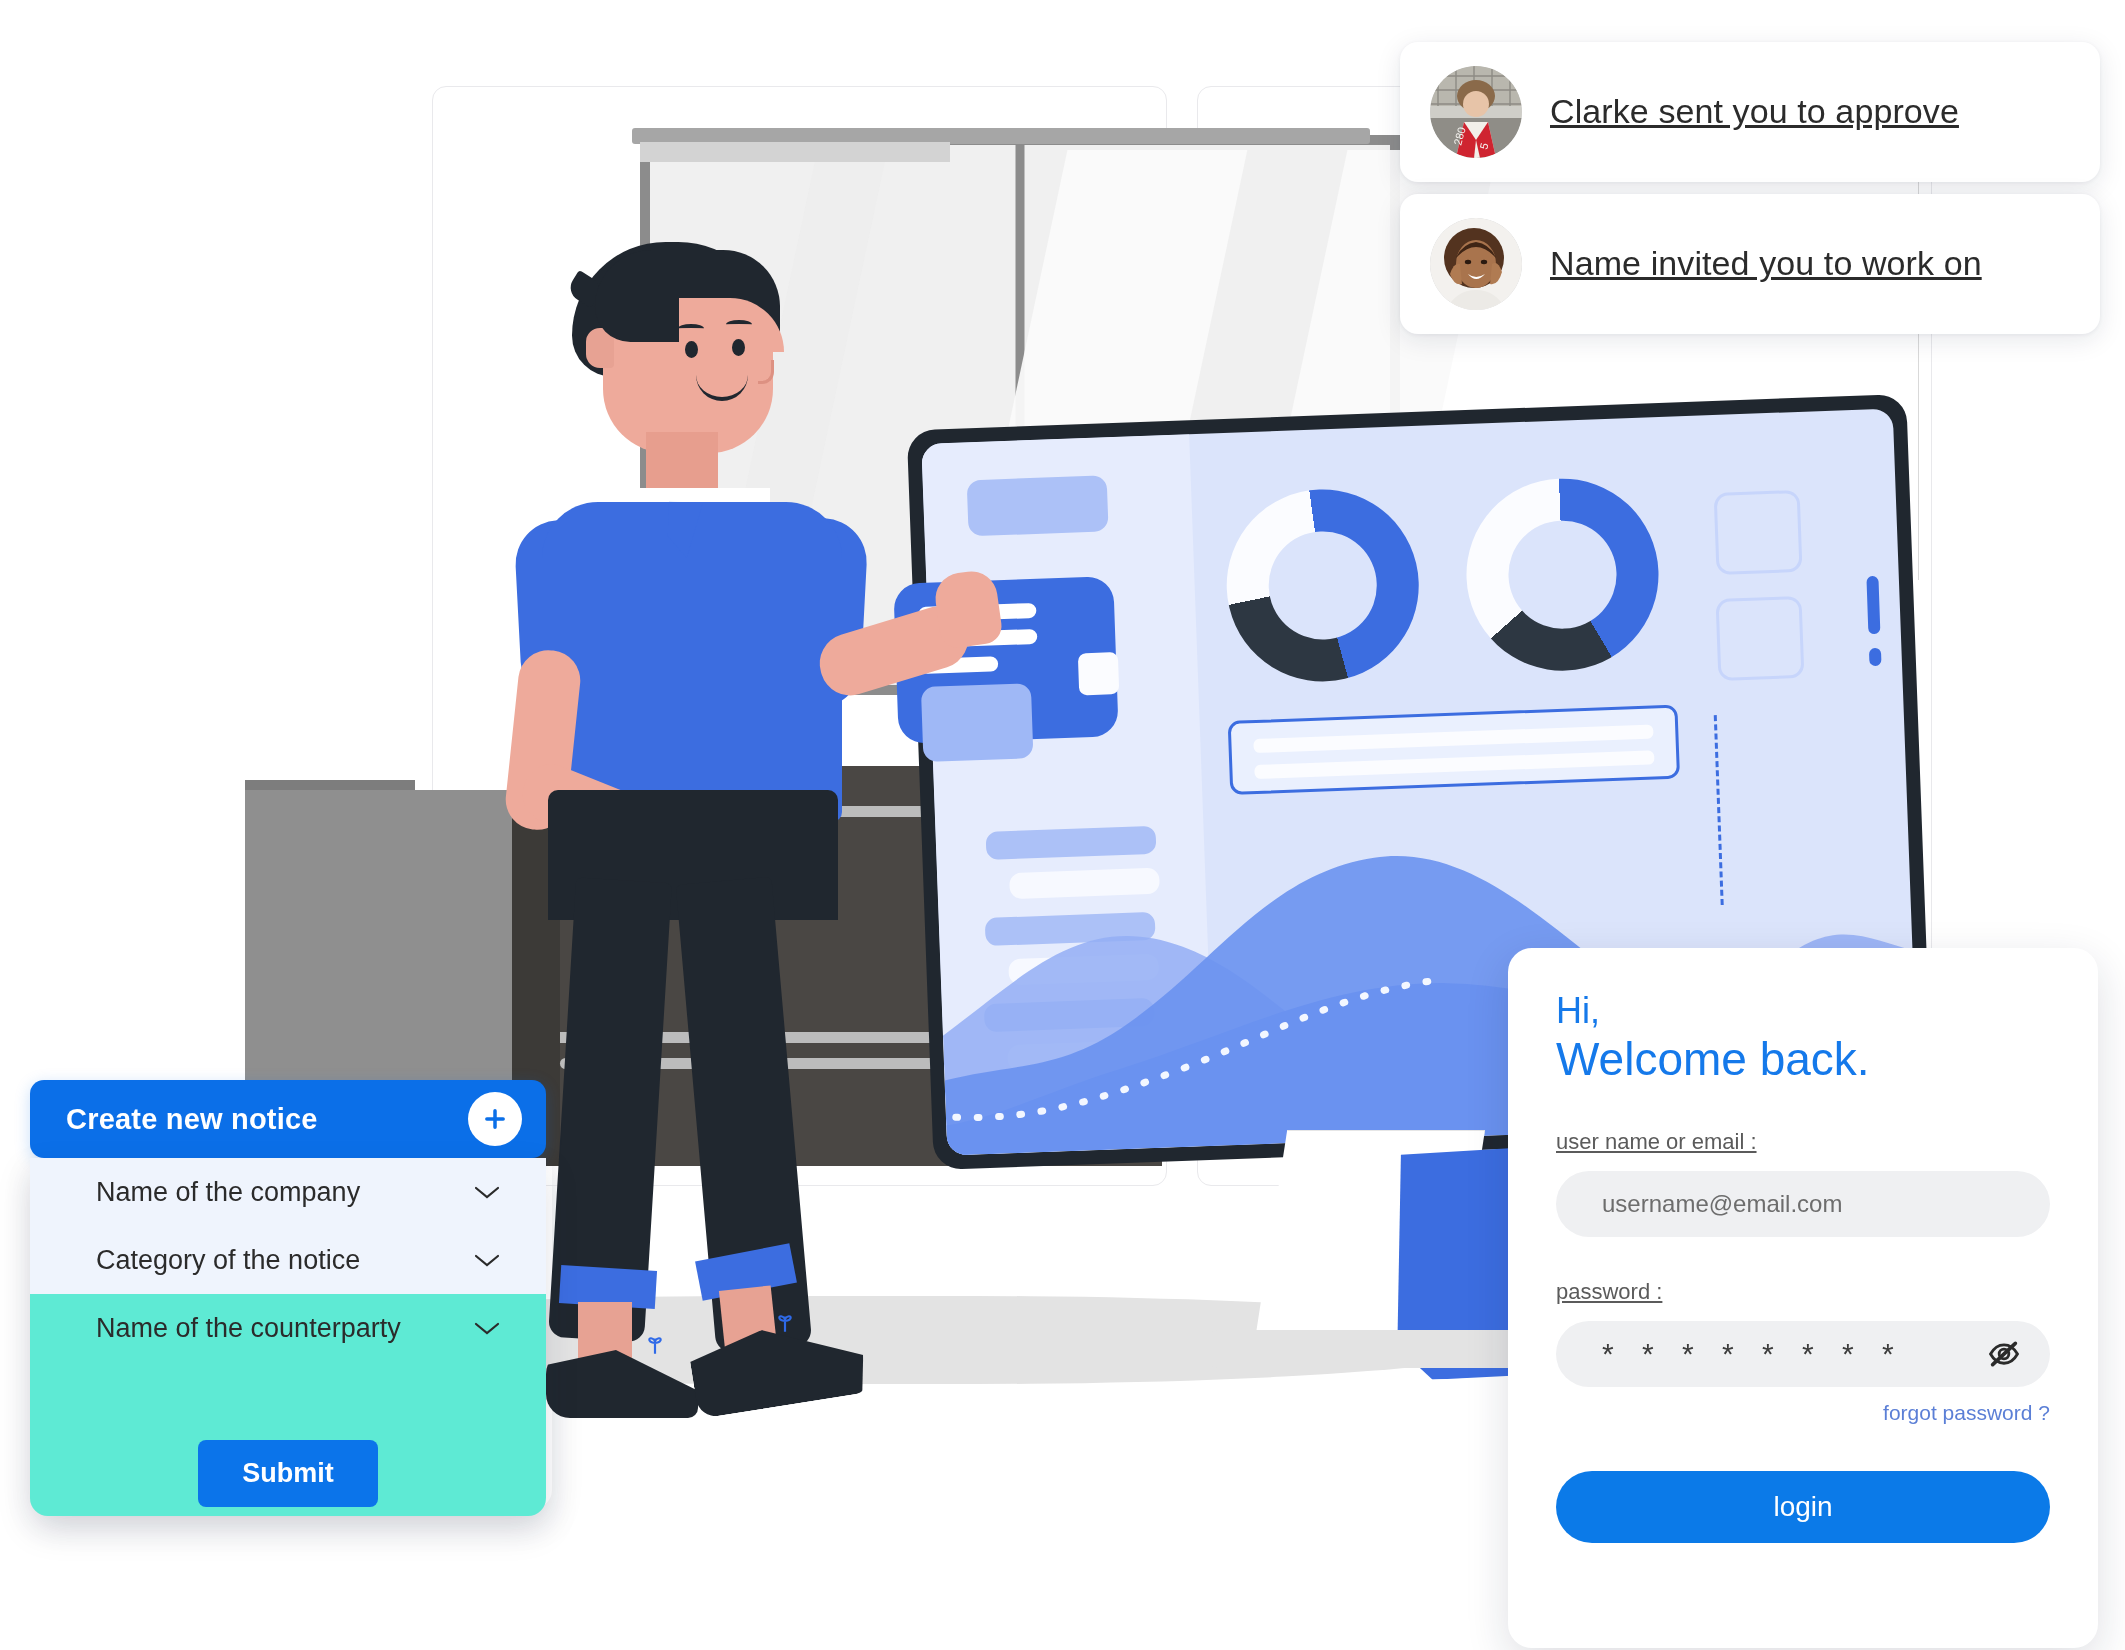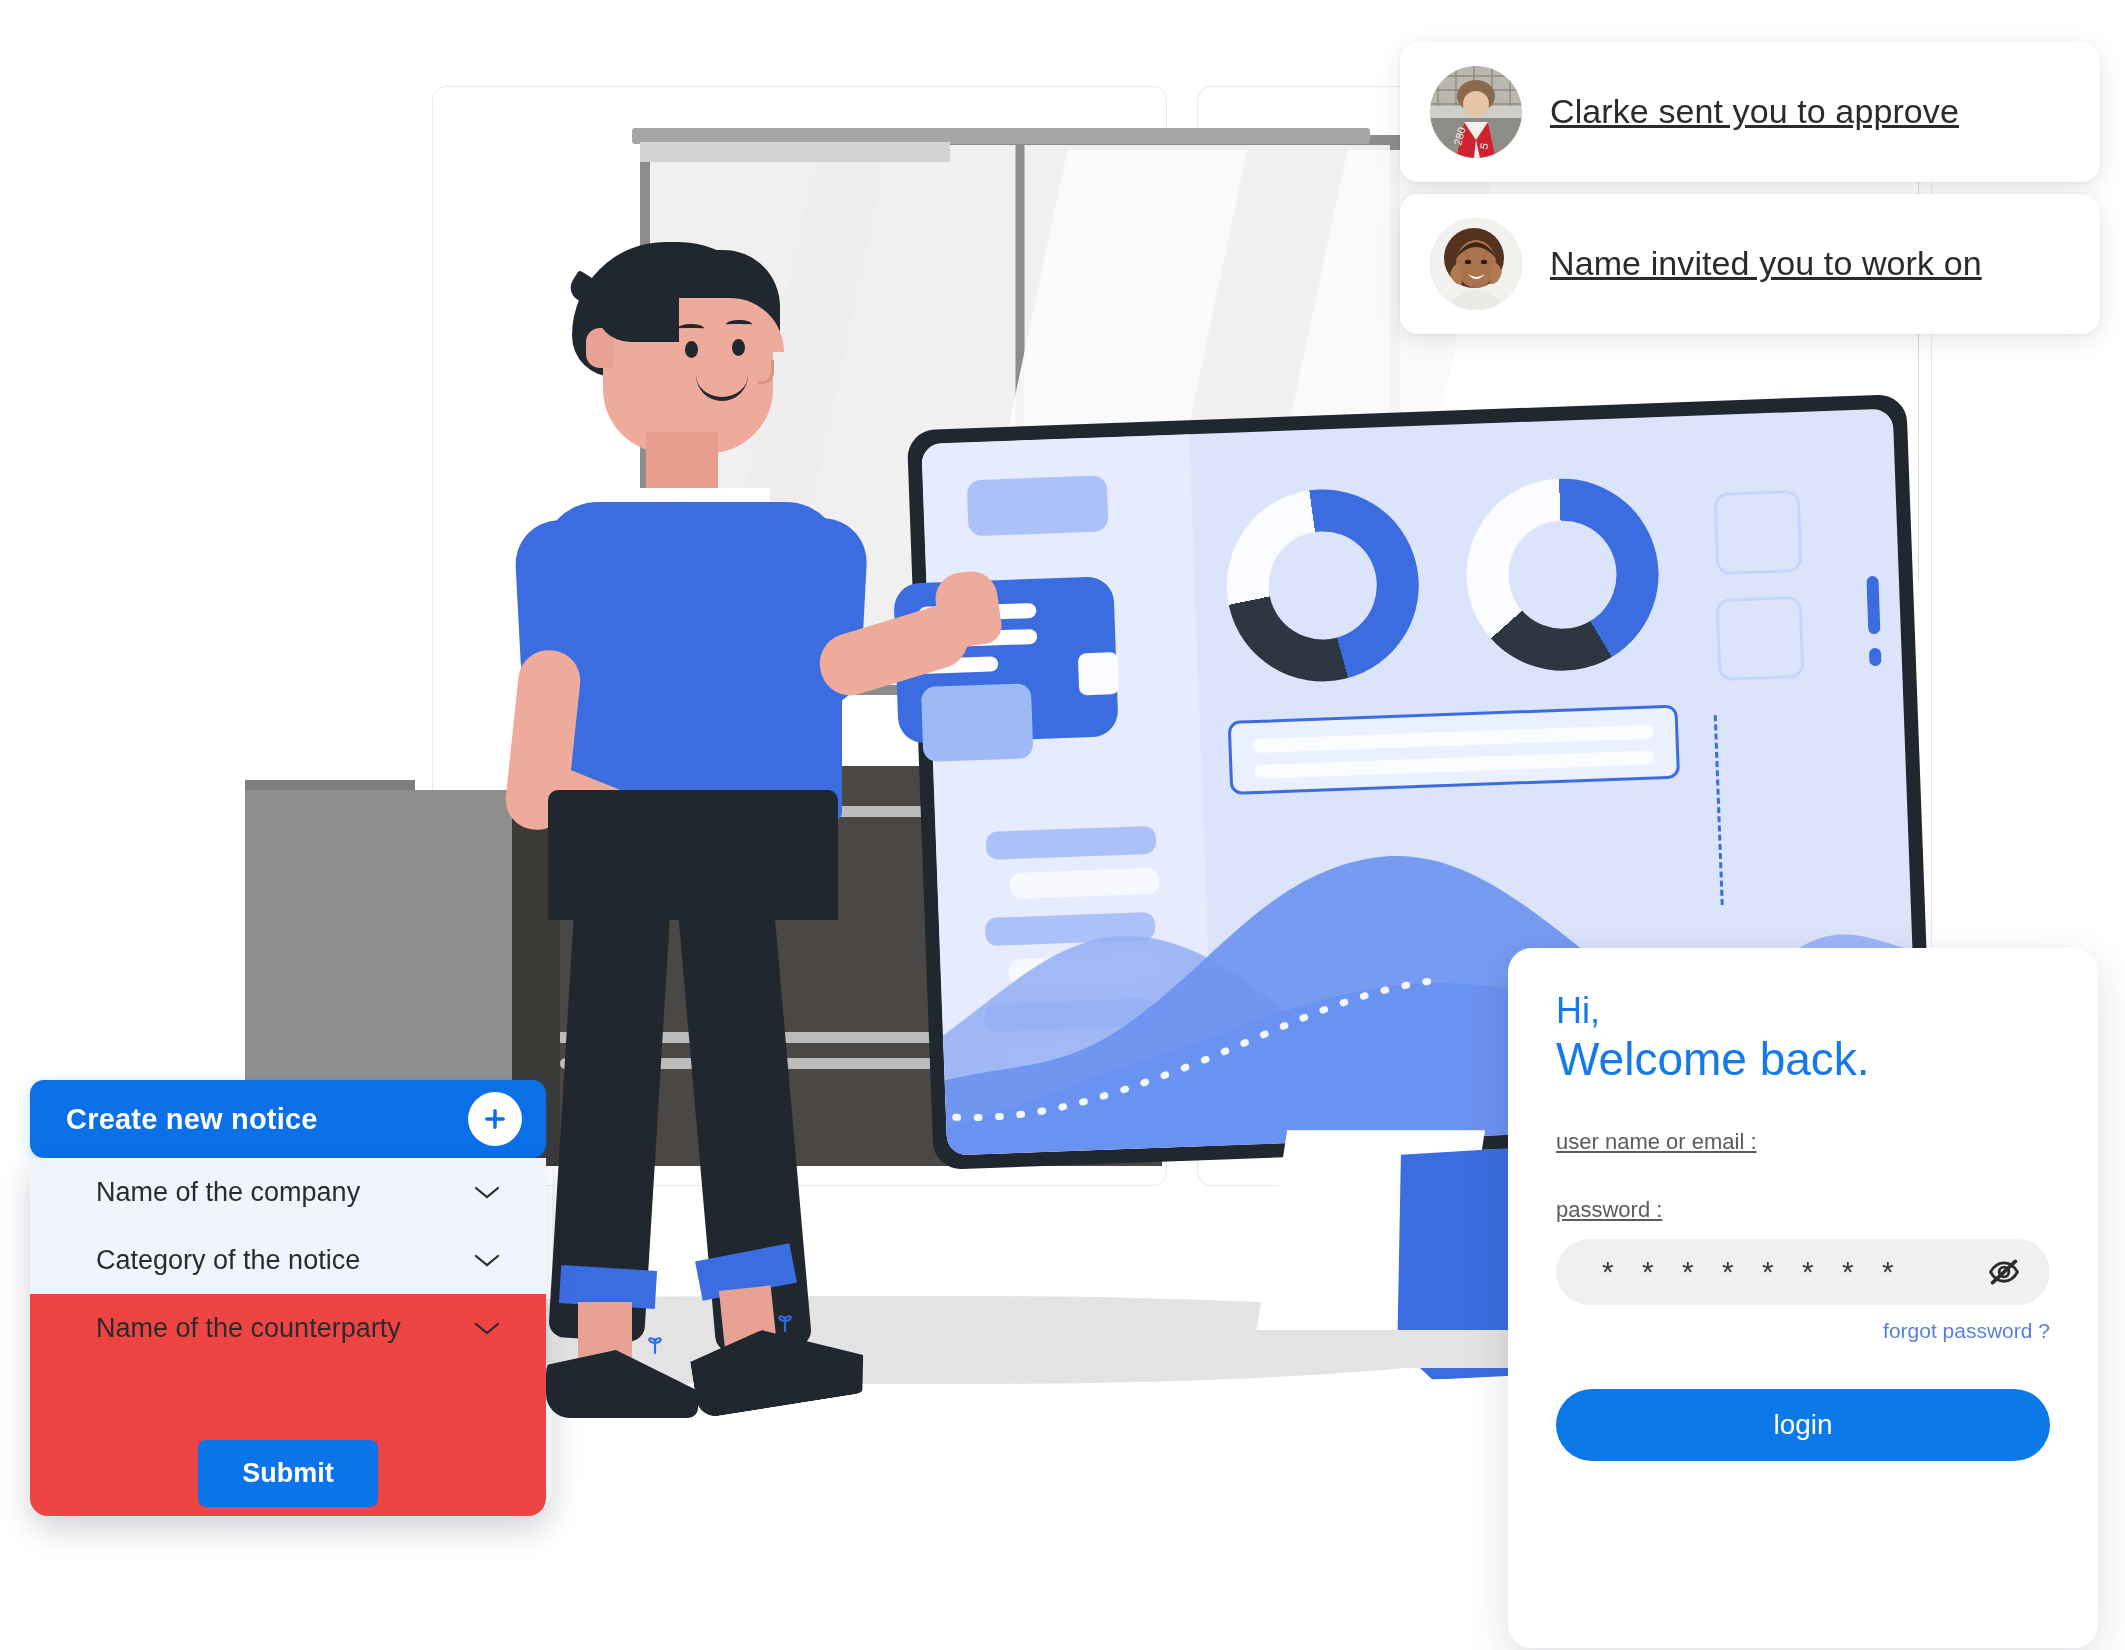--- a/index.html
+++ b/index.html
@@ -318,21 +318,21 @@
     box-shadow: 0 4px 16px rgba(11,111,232,.22);
   }
   .notice-title { color: #fff; font-size: 29px; font-weight: bold; letter-spacing: .2px; }
   .plus-btn {
     width: 54px; height: 54px; border-radius: 50%; background: #fff;
     display: flex; align-items: center; justify-content: center;
   }
   .plus-btn svg { width: 28px; height: 28px; }
   .notice-body {
     position: absolute; left: 0; top: 78px; width: 516px; height: 358px;
-    background: #ef4444; border-radius: 0 0 18px 18px;
+    background: #5eead4; border-radius: 0 0 18px 18px;
     box-shadow: 0 14px 34px rgba(20,30,60,.13);
     overflow: hidden;
   }
   .notice-row {
     height: 68px; display: flex; align-items: center; justify-content: space-between;
     padding: 0 44px 0 66px; font-size: 27px; color: #2b2b2b;
   }
   .notice-row.alt { background: #eff4fd; }
   .chev svg { width: 30px; height: 18px; display:block; }
   .submit-wrap { display: flex; justify-content: center; margin-top: 30px; }
@@ -605,20 +605,23 @@
         <button class="submit-btn">Submit</button>
       </div>
     </div>
   </div>
 
   <div class="login-card">
     <div class="login-hi">Hi,</div>
     <div class="login-welcome">Welcome back.</div>
 
     <div class="field-label">user name or email :</div>
+    <div class="field-box">
+      <input type="text" placeholder="username@email.com" style="">
+    </div>
 
     <div class="field-label">password :</div>
     <div class="field-box">
       <span class="pw-dots">* * * * * * * *</span>
       <span class="eye-btn">
         <svg viewBox="0 0 24 24" width="34" height="34" fill="none" stroke="#2b2b2b" stroke-width="2" stroke-linecap="round">
           <path d="M2.5 12 C5 7.5 8.5 5.5 12 5.5 C15.5 5.5 19 7.5 21.5 12 C19 16.5 15.5 18.5 12 18.5 C8.5 18.5 5 16.5 2.5 12 Z"></path>
           <circle cx="12" cy="12" r="3.4"></circle>
           <path d="M4 19.5 L20 4.5" stroke-width="2.6"></path>
         </svg>

